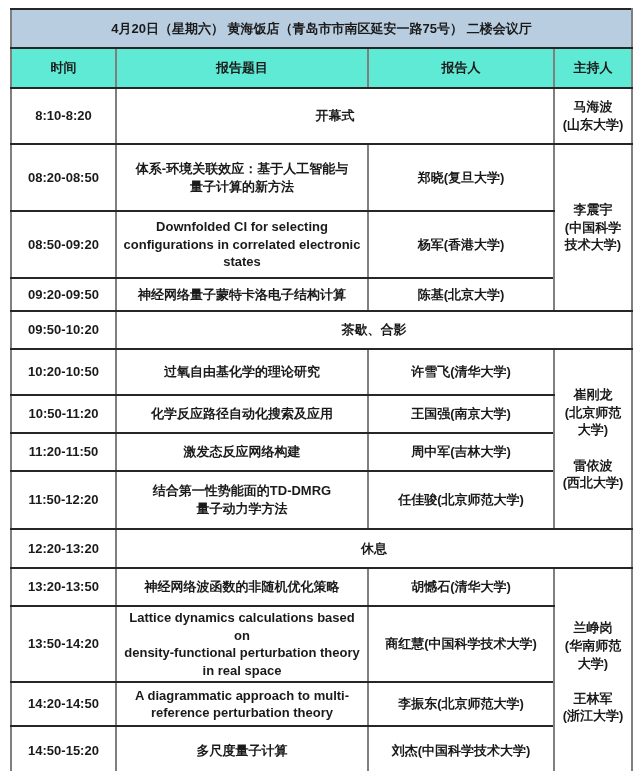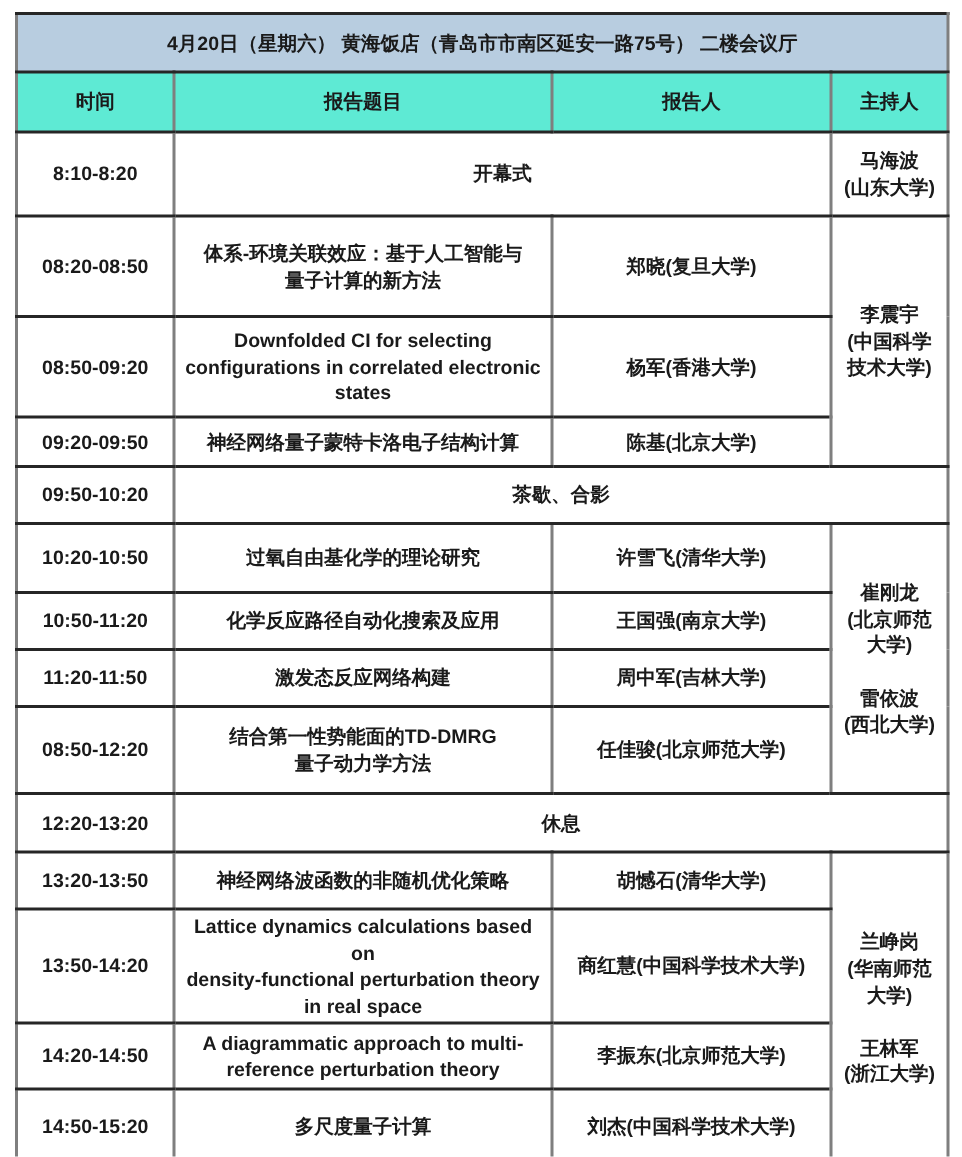--- a/index.html
+++ b/index.html
@@ -128,21 +128,21 @@
       <td class="speaker-cell">王国强(南京大学)</td>
     </tr>
 
     <tr style="height:38px">
       <td class="time-cell">11:20-11:50</td>
       <td class="talk-cell">激发态反应网络构建</td>
       <td class="speaker-cell">周中军(吉林大学)</td>
     </tr>
 
     <tr style="height:58px">
-      <td class="time-cell">08:50-12:20</td>
+      <td class="time-cell">11:50-12:20</td>
       <td class="talk-cell">结合第一性势能面的TD-DMRG
 量子动力学方法</td>
       <td class="speaker-cell">任佳骏(北京师范大学)</td>
     </tr>
 
     <tr style="height:39px">
       <td class="time-cell">12:20-13:20</td>
       <td class="talk-cell" colspan="3">休息</td>
     </tr>
 

